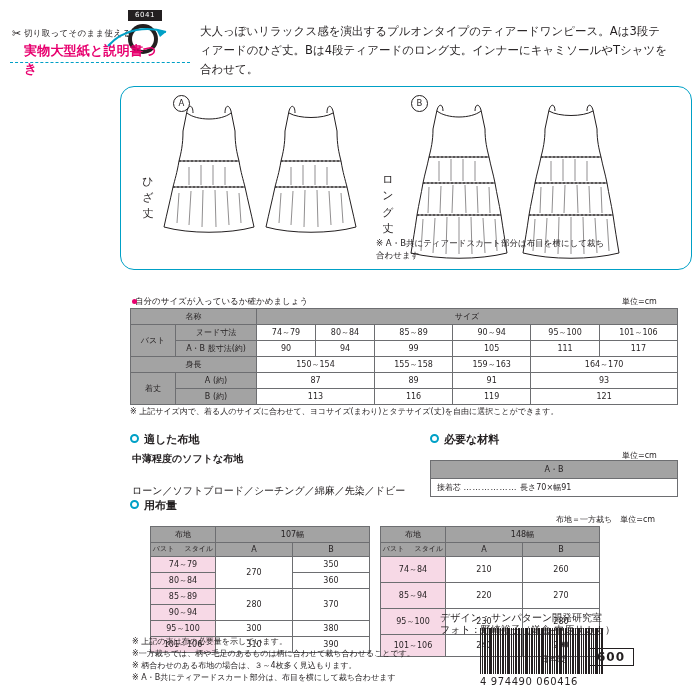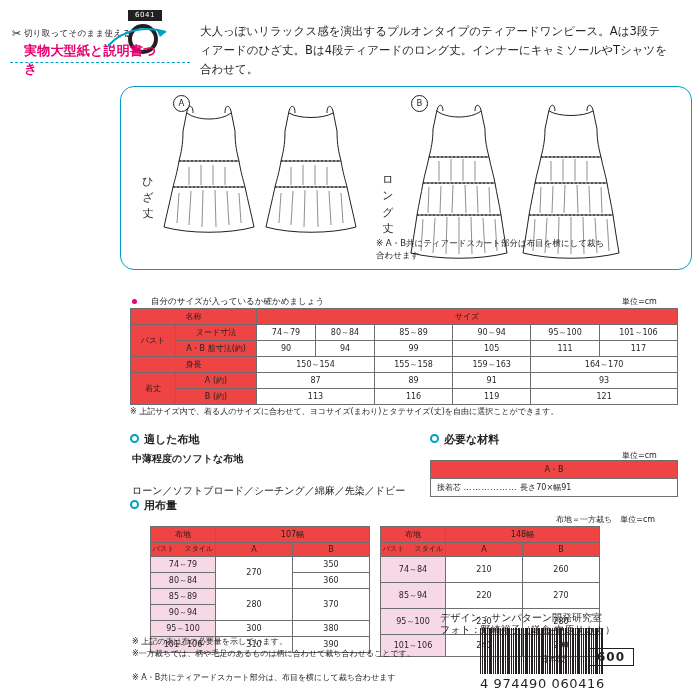--- a/index.html
+++ b/index.html
@@ -80,50 +80,50 @@
   
   .sec-h{
     position:absolute;font-size:11px;font-weight:bold;color:#231f20;
     padding-left:14px;
   }
   .sec-h:before{
     content:"";position:absolute;left:0;top:2px;width:9px;height:9px;border-radius:50%;
     border:2px solid #00a0c6;box-sizing:border-box;
   }
   .sub-h{
-    position:absolute;font-size:8.5px;color:#231f20;padding-left:19px;
+    position:absolute;font-size:8.5px;color:#231f20;padding-left:3px;
   }
   .sub-h:before{
     content:"";position:absolute;left:0;top:3px;width:5px;height:5px;border-radius:50%;
     background:#e8006f;
   }
   .unit{position:absolute;font-size:8px;color:#231f20;}
 
   
   table{border-collapse:collapse;font-size:8px;}
   .tbl td,.tbl th{
     border:0.8px solid #6d6e71;text-align:center;padding:2px 1px;font-weight:normal;
     color:#231f20;
   }
-  .hdr{background:#ef4444;}
+  .hdr{background:#a3a3a3;}
   .pinkrow{background:#f7d9e6;}
 
   .note{position:absolute;font-size:8px;line-height:1.5;color:#231f20;}
 
   .matbox td{border:0.8px solid #6d6e71;padding:3px 2px;text-align:center;font-size:8px;}
 
   
   .credit{position:absolute;font-size:10px;line-height:1.6;color:#231f20;}
   .madein{position:absolute;font-size:8.5px;}
   .pricebox{
     position:absolute;border:1px solid #231f20;font-size:12px;font-weight:bold;
     padding:1px 8px;letter-spacing:1px;
   }
   .barcode{position:absolute;}
-  .barnum{position:absolute;font-size:13px;letter-spacing:0.6px;}
+  .barnum{position:absolute;font-size:10px;letter-spacing:0.6px;}
   .bwrap{display:flex;align-items:flex-end;height:46px;}
   .bwrap i{display:block;background:#231f20;height:100%;margin-right:1px;}
 </style>
 </head>
 <body>
 
 <div class="page">
 <div class="inner">
 
   <div class="topbar">
@@ -383,20 +383,21 @@
     <tr style="height:22px;">
       <td class="pinkrow">101～106</td>
       <td>240</td>
       <td>290</td>
     </tr>
   </tbody>
       </table>
 
   <div class="note" style="left:122px;top:628px;width:380px;">※ 上記の表は布の必要量を示しています。</div>
   <div class="note" style="left:122px;top:640px;width:380px;">※一方裁ちでは、柄や毛足のあるものは柄に合わせて裁ち合わせることです。</div>
+  <div class="note" style="left:122px;top:652px;width:380px;">※ 柄合わせのある布地の場合は、３～4枚多く見込もります。</div>
   <div class="note" style="left:122px;top:664px;width:380px;">※ A・B共にティアードスカート部分は、布目を横にして裁ち合わせます</div>
 
   <div class="credit" style="left:430px;top:602px;width:230px;">デザイン：サンパターン開発研究室</div>
   <div class="credit" style="left:430px;top:614px;width:230px;">フォト：野崎裕子（鎌倉-中原サカカ）</div>
   <div class="madein" style="left:530px;top:646px;">日本製</div>
   <div class="pricebox" style="left:578px;top:640px;">600</div>
 
   <div class="barcode" style="left:470px;top:620px;">
     <div class="bwrap">
       <i style="width:1px"></i>

